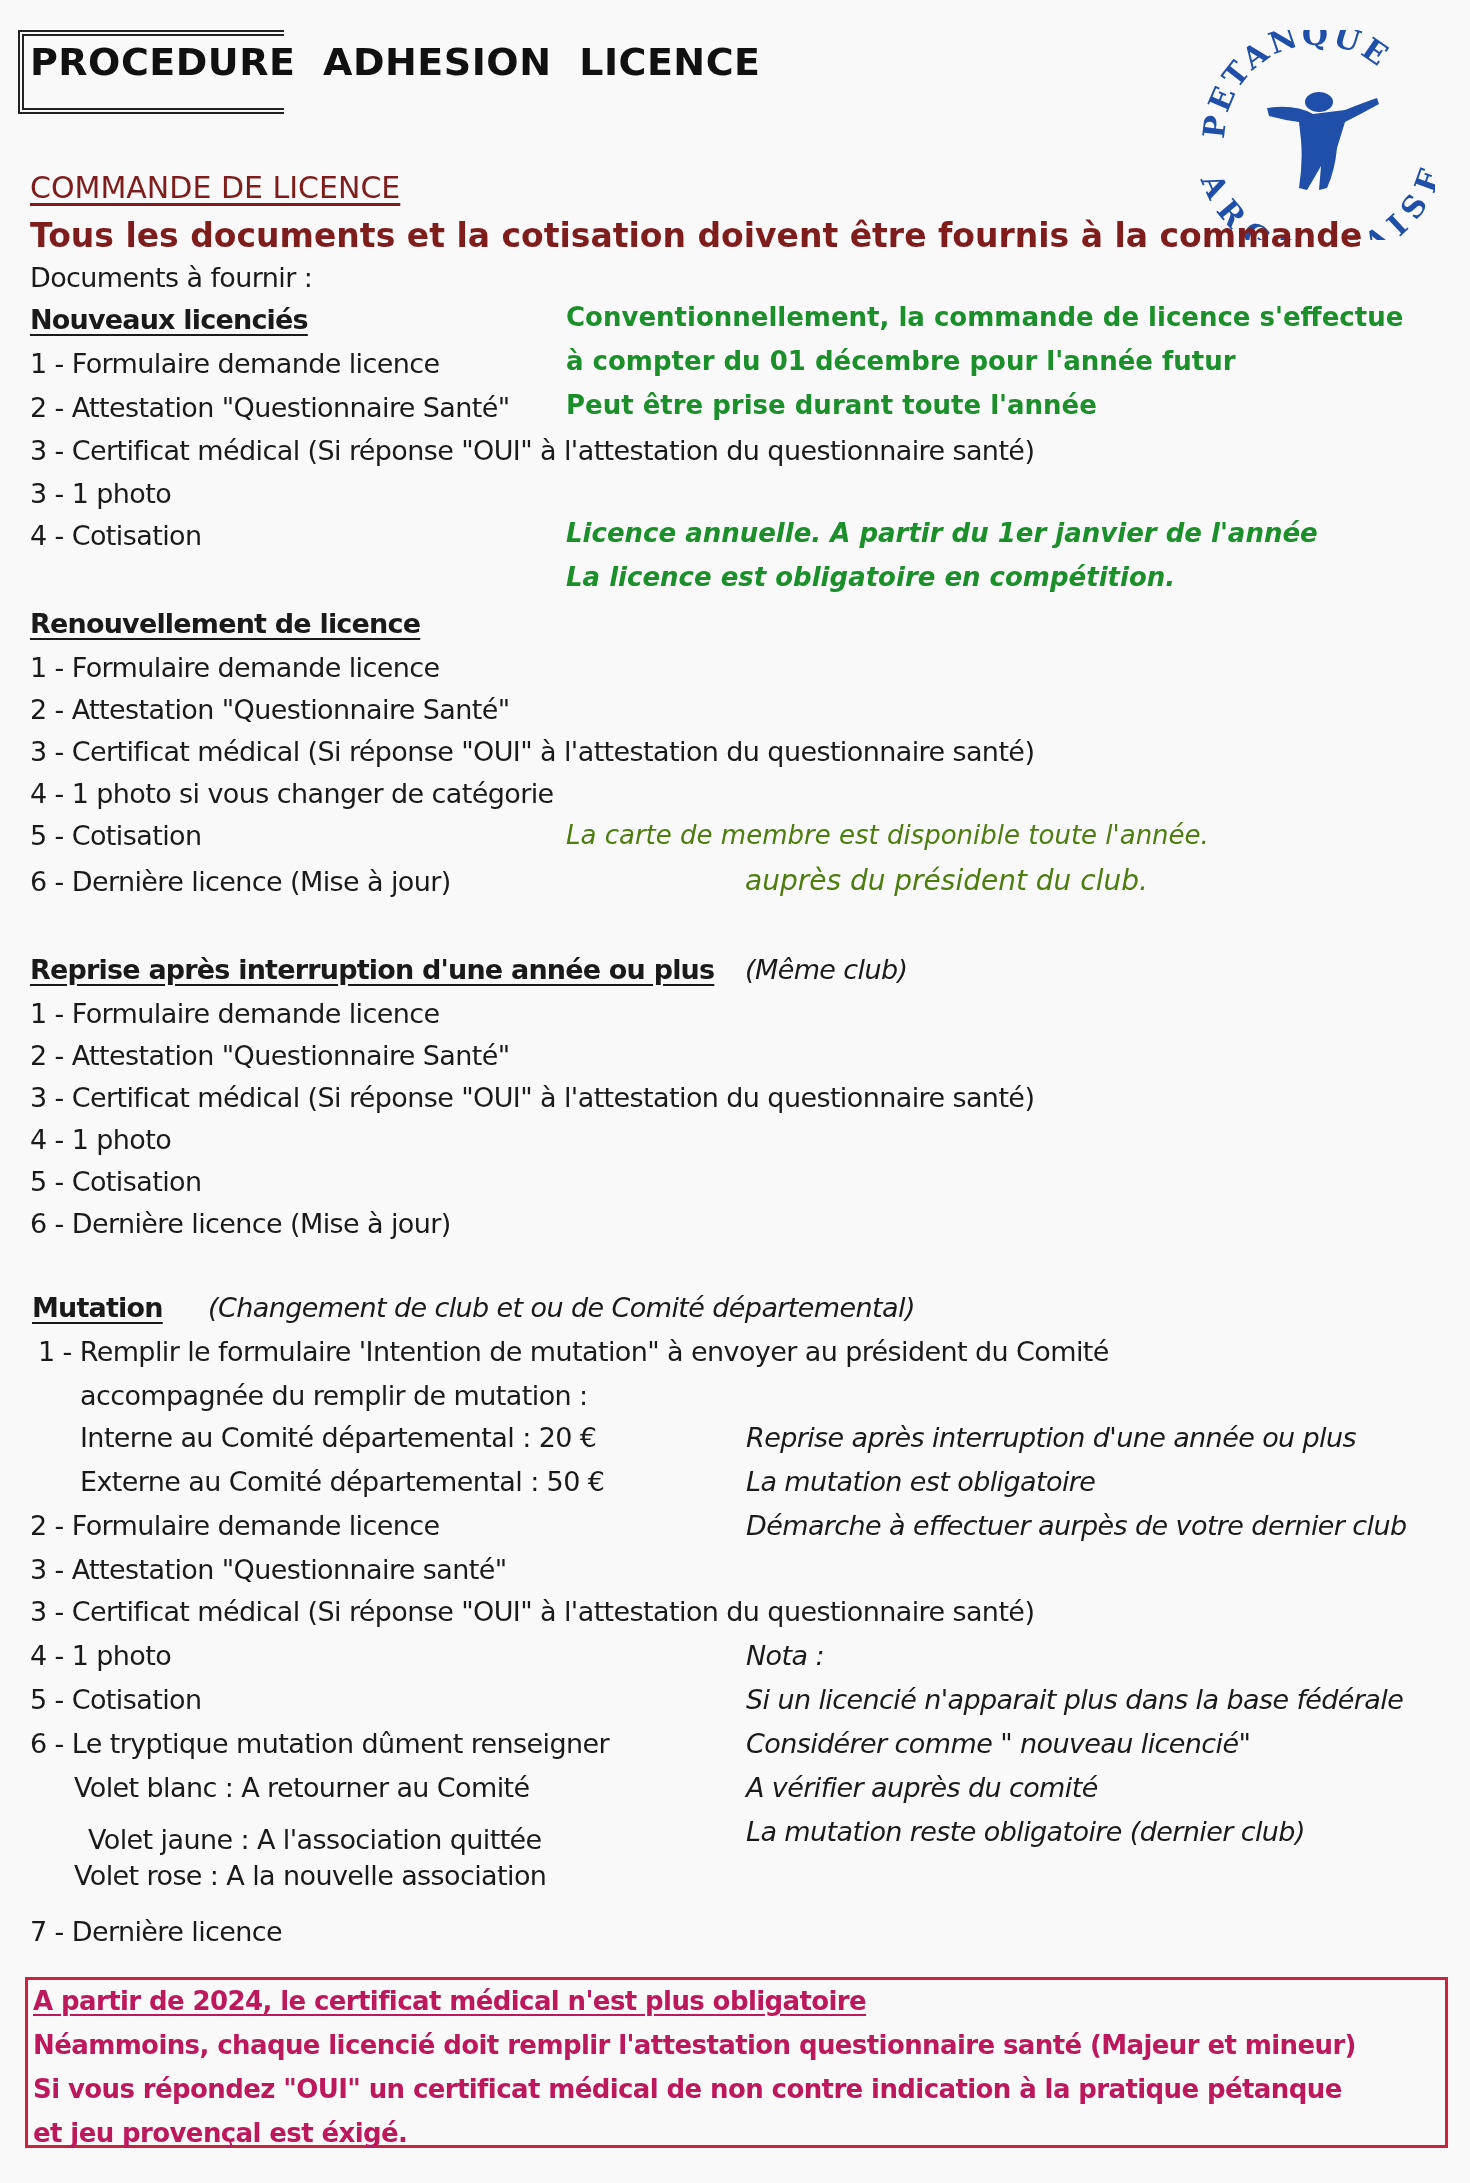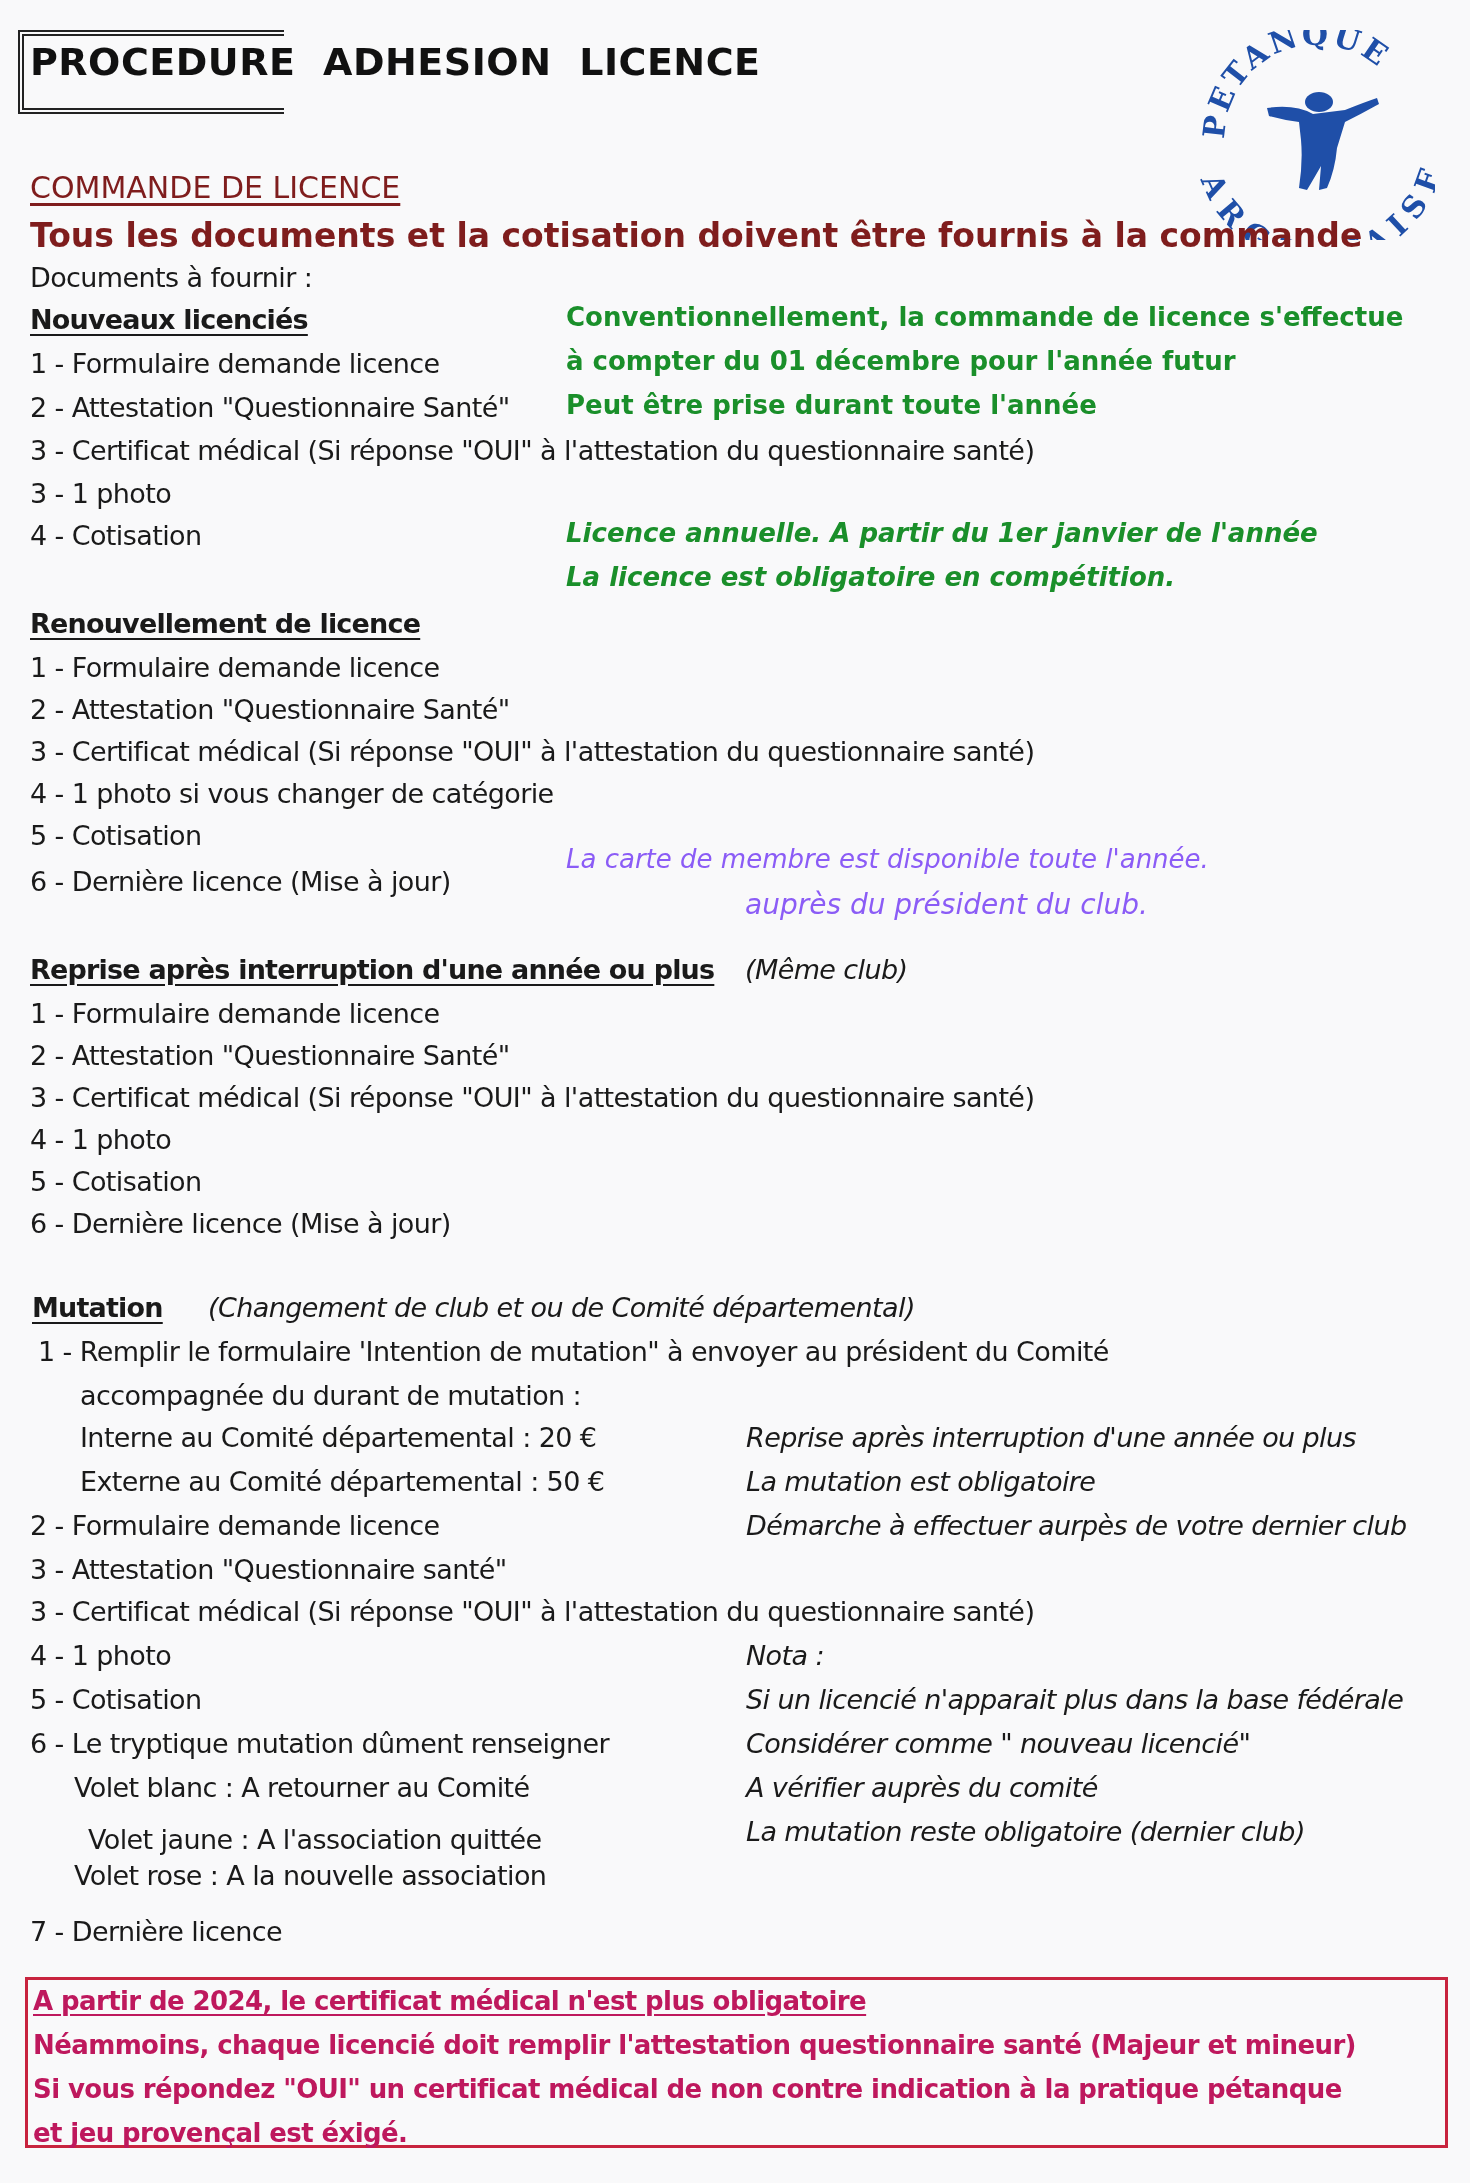--- a/index.html
+++ b/index.html
@@ -15,21 +15,21 @@
     position: absolute; left: 18px; top: 30px; width: 260px; height: 72px;
     border-top: 3px double #222; border-bottom: 3px double #222; border-left: 3px double #222;
     border-width: 6px; border-right: none;
   }
   .title {
     left: 30px; top: 40px; font-size: 38px; font-weight: bold; letter-spacing: 0.5px; color: #111;
     word-spacing: 14px;
   }
   .red { color: #7f1d1d; }
   .green { color: #1a8f2a; }
-  .cyan { color: #8b5cf6; margin-top: 24px; }
+  .cyan { color: #4d7c0f; }
   .heading-red { font-size: 30px; text-decoration: underline; text-underline-offset: 5px; }
   .subhead-red { font-size: 33px; font-weight: bold; }
   .section-head { font-size: 27px; font-weight: bold; text-decoration: underline; text-underline-offset: 5px; letter-spacing: -0.8px; }
   .it { font-style: italic; }
   .bold { font-weight: bold; }
   .logo { position: absolute; left: 1195px; top: 30px; width: 240px; height: 210px; }
   .notice-box {
     position: absolute; left: 25px; top: 1977px; width: 1417px; height: 165px;
     border: 3px solid #c8243e;
   }
@@ -93,21 +93,21 @@
 <div class="abs txt" style="left:30px; top:998px;">1 - Formulaire demande licence</div>
 <div class="abs txt" style="left:30px; top:1040px;">2 - Attestation "Questionnaire Santé"</div>
 <div class="abs txt" style="left:30px; top:1082px;">3 - Certificat médical (Si réponse "OUI" à l'attestation du questionnaire santé)</div>
 <div class="abs txt" style="left:30px; top:1124px;">4 - 1 photo</div>
 <div class="abs txt" style="left:30px; top:1166px;">5 - Cotisation</div>
 <div class="abs txt" style="left:30px; top:1208px;">6 - Dernière licence (Mise à jour)</div>
 
 <div class="abs section-head" style="left:32px; top:1292px;">Mutation</div>
 <div class="abs txt it" style="left:208px; top:1292px;">(Changement de club et ou de Comité départemental)</div>
 <div class="abs txt" style="left:38px; top:1336px;">1 - Remplir le formulaire 'Intention de mutation" à envoyer au président du Comité</div>
-<div class="abs txt" style="left:80px; top:1380px;">accompagnée du durant de mutation :</div>
+<div class="abs txt" style="left:80px; top:1380px;">accompagnée du remplir de mutation :</div>
 <div class="abs txt" style="left:80px; top:1422px;">Interne au Comité départemental : 20 €</div>
 <div class="abs txt" style="left:80px; top:1466px;">Externe au Comité départemental : 50 €</div>
 <div class="abs txt" style="left:30px; top:1510px;">2 - Formulaire demande licence</div>
 <div class="abs txt" style="left:30px; top:1554px;">3 - Attestation "Questionnaire santé"</div>
 <div class="abs txt" style="left:30px; top:1596px;">3 - Certificat médical (Si réponse "OUI" à l'attestation du questionnaire santé)</div>
 <div class="abs txt" style="left:30px; top:1640px;">4 - 1 photo</div>
 <div class="abs txt" style="left:30px; top:1684px;">5 - Cotisation</div>
 <div class="abs txt" style="left:30px; top:1728px;">6 - Le tryptique mutation dûment renseigner</div>
 <div class="abs txt" style="left:74px; top:1772px;">Volet blanc  : A retourner au Comité</div>
 <div class="abs txt" style="left:88px; top:1816px;margin-top:8px;">Volet jaune : A l'association quittée</div>

